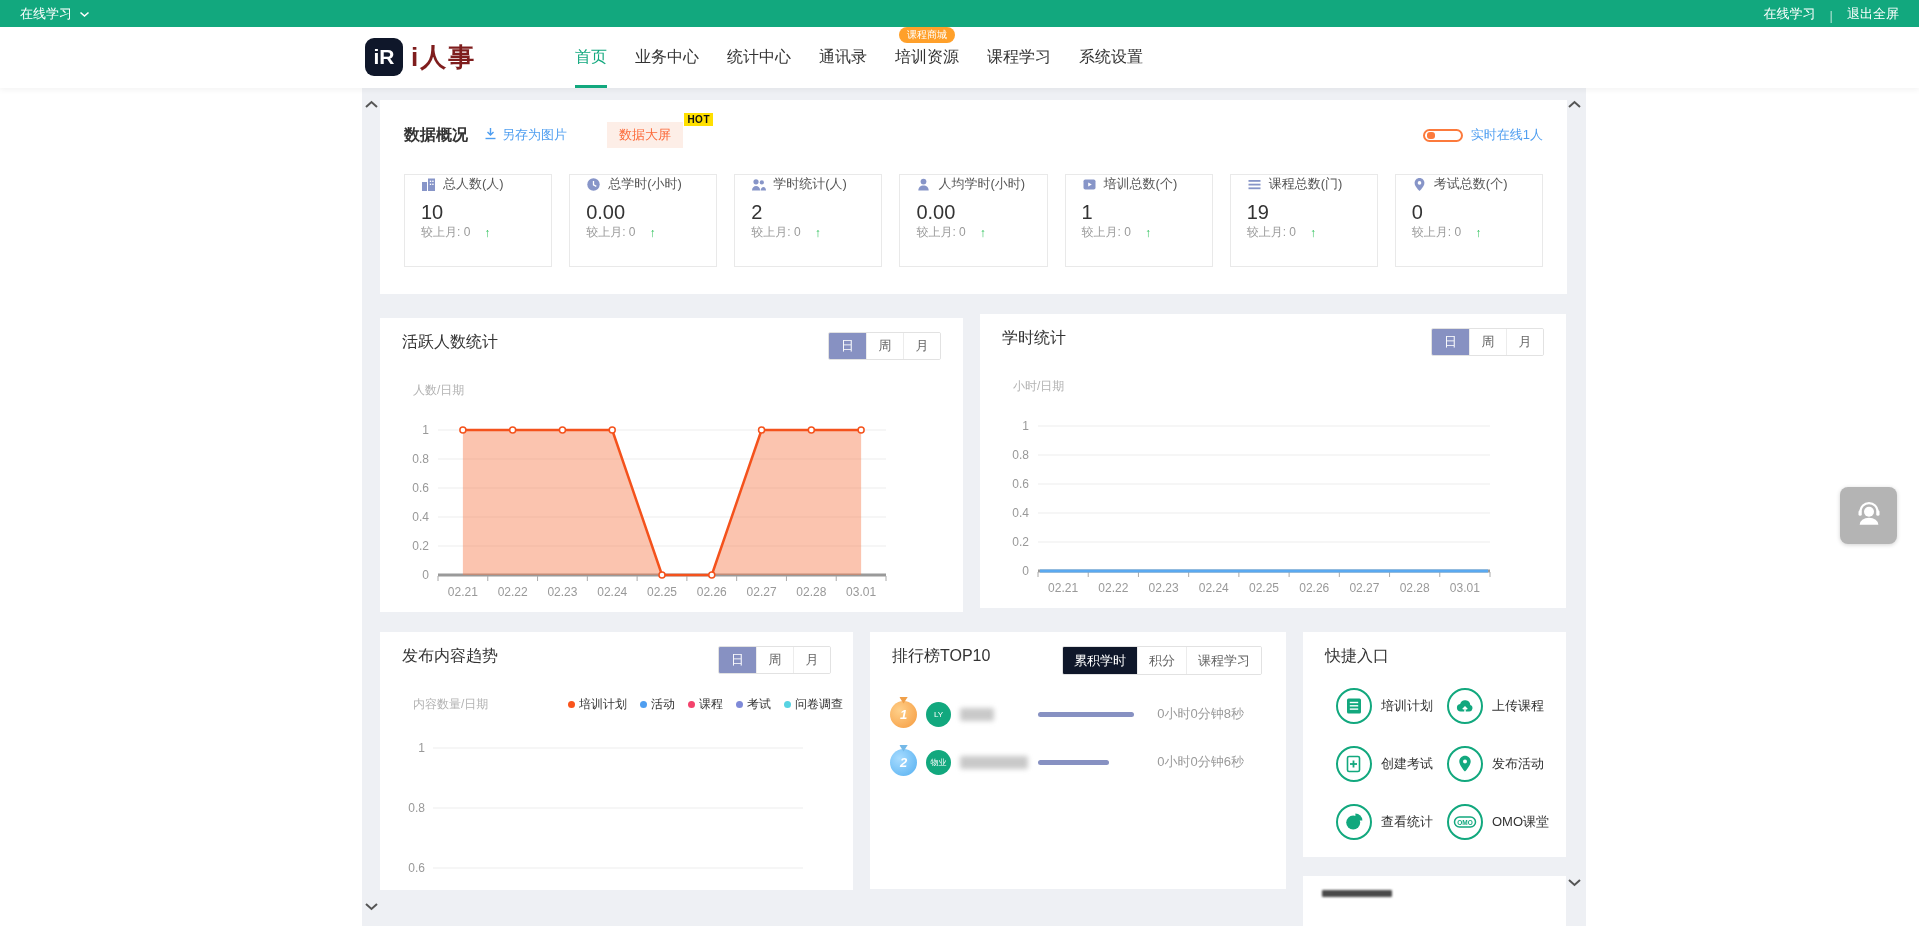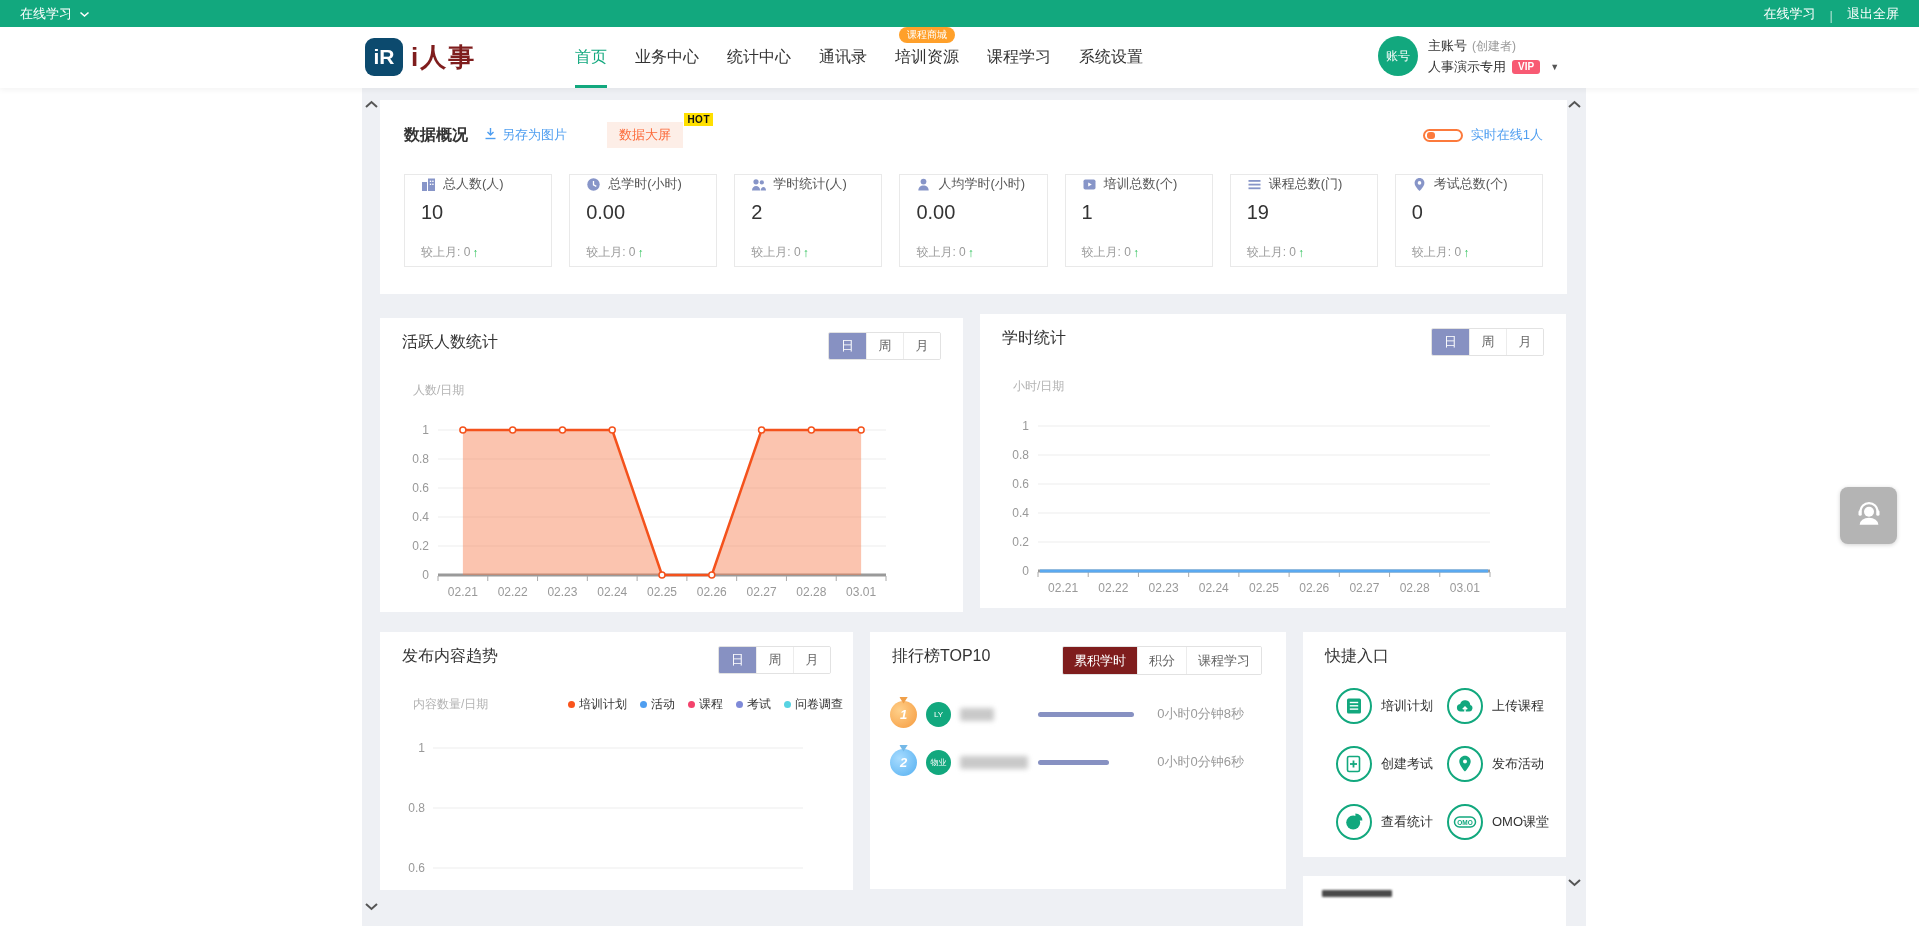--- a/index.html
+++ b/index.html
@@ -9,21 +9,21 @@
   
   .topbar{position:absolute;left:0;top:0;width:1919px;height:27px;background:#12a87e;display:flex;align-items:center;justify-content:space-between;padding:0 20px;color:#fff;z-index:20}
   .tb-left{display:flex;align-items:center;gap:7px;cursor:pointer}
   .tb-right{display:flex;align-items:flex-end}
   .tb-link{color:#fff;cursor:pointer}
   .tb-divider{margin:0 14px;opacity:.65}
 
   
   .header{position:absolute;left:0;top:27px;width:1919px;height:61px;background:#fff;box-shadow:0 2px 6px rgba(0,0,0,.05);z-index:10}
   .logo{position:absolute;left:365px;top:11px;display:flex;align-items:center;gap:8px;cursor:pointer}
-  .logo-badge{width:38px;height:38px;background:#0c4a6e;border-radius:9px;color:#fff;font-weight:bold;font-size:21px;display:flex;align-items:center;justify-content:center}
+  .logo-badge{width:38px;height:38px;background:#0f172a;border-radius:9px;color:#fff;font-weight:bold;font-size:21px;display:flex;align-items:center;justify-content:center}
   .logo-text{color:#7f1d1d;font-size:26px;font-weight:bold;letter-spacing:2px}
   .nav{position:absolute;left:575px;top:0;height:61px;display:flex;align-items:center;gap:28px}
   .nav-item{position:relative;height:61px;display:flex;align-items:center;font-size:16px;color:#333;cursor:pointer;white-space:nowrap}
   .nav-item.active{color:#12a87e}
   .nav-item.active::after{content:'';position:absolute;left:0;right:0;bottom:0;height:3px;background:#12a87e}
   .nav-badge{position:absolute;top:0;left:50%;transform:translateX(-50%);background:#ffa02a;color:#fff;font-size:10px;line-height:1;padding:3px 8px;border-radius:9px;white-space:nowrap}
   .account{position:absolute;left:1378px;top:9px;display:flex;align-items:center;gap:10px;cursor:pointer}
   .avatar{width:40px;height:40px;border-radius:50%;background:#12a87e;color:#fff;font-size:12px;display:flex;align-items:center;justify-content:center;flex:none}
   .acc-line1{font-size:13px;color:#333}
   .acc-role{font-size:12px;color:#9a9a9a;margin-left:5px}
@@ -45,42 +45,42 @@
   .screen-badge{margin-left:40px;background:#fdeee7;color:#fc6a3a;padding:4px 12px;position:relative;cursor:pointer}
   .hot{position:absolute;right:-30px;top:-9px;background:#ffe000;color:#111;font-weight:bold;font-size:10px;padding:1px 3px;letter-spacing:.5px}
   .online{margin-left:auto;display:flex;align-items:center;gap:8px;color:#4f9ef0;cursor:pointer}
   .battery{width:40px;height:13px;border:2px solid #fc7a3c;border-radius:7px;position:relative}
   .battery::before{content:'';position:absolute;left:2px;top:1px;bottom:1px;width:8px;background:#fc7a3c;border-radius:3px}
   .cards{display:flex;gap:17px;margin-top:26px}
   .card{flex:1;border:1px solid #e9e9e9;height:93px;padding:0 16px}
   .card-top{display:flex;align-items:center;gap:7px;font-size:13px;color:#555}
   .cicon{line-height:0}
   .card-value{font-size:20px;color:#333;margin-top:8px}
-  .card-sub{font-size:12px;color:#9a9a9a;margin-top:20px;display:flex;align-items:center;gap:2px}
+  .card-sub{font-size:12px;color:#9a9a9a;margin-top:0;display:flex;align-items:center;gap:14px}
   .up{color:#2fc25b;font-weight:bold;font-size:12px}
 
   
   #chartL{left:18px;top:230px;width:583px;height:294px}
   #chartR{left:618px;top:226px;width:586px;height:294px}
   #trend{left:18px;top:544px;width:473px;height:258px;overflow:hidden}
   .toggles{position:absolute;right:22px;top:14px;display:flex;border:1px solid #e2e2e2;border-radius:2px;overflow:hidden}
   .tg{width:37px;height:26px;display:flex;align-items:center;justify-content:center;font-size:13px;color:#666;background:#fff;cursor:pointer}
   .tg.on{background:#8791c2;color:#fff}
   .tg+.tg{border-left:1px solid #ececec}
   .ylabel{position:absolute;left:33px;top:64px;font-size:12px;color:#b3b3b3}
   .chart-svg{position:absolute;left:0;top:0}
   .legend{position:absolute;right:10px;top:64px;display:flex;gap:13px;align-items:center;font-size:12px;color:#333}
   .lg{display:flex;align-items:center;gap:4px}
   .dot{width:7px;height:7px;border-radius:50%}
 
   
   #rank{left:508px;top:544px;width:416px;height:257px}
   .rank-tabs{position:absolute;right:24px;top:14px;display:flex;border:1px solid #e2e2e2;border-radius:2px;overflow:hidden}
   .rtab{padding:0 11px;height:27px;line-height:27px;font-size:13px;color:#666;background:#fff;cursor:pointer;white-space:nowrap}
-  .rtab.on{background:#7f1d1d;color:#fff}
+  .rtab.on{background:#0f172a;color:#fff}
   .rtab+.rtab{border-left:1px solid #ececec}
   .rank-rows{position:absolute;left:20px;top:58px;right:14px}
   .rrow{display:flex;align-items:center;height:48px;gap:9px}
   .medal{width:27px;height:27px;border-radius:50%;color:#fff;font-size:13px;font-weight:bold;font-style:italic;display:flex;align-items:center;justify-content:center;position:relative;flex:none}
   .medal::before{content:'';position:absolute;top:-4px;left:50%;transform:translateX(-50%);width:9px;height:7px;clip-path:polygon(0 0,100% 0,50% 100%)}
   .m1{background:radial-gradient(circle at 35% 35%,#ffd08a,#f59a3e)}.m1::before{background:#f0a04a}
   .m2{background:radial-gradient(circle at 35% 35%,#a8dcff,#53aff0)}.m2::before{background:#74b9e8}
   .mini-avatar{width:25px;height:25px;border-radius:50%;background:#12a87e;color:#fff;font-size:8px;display:flex;align-items:center;justify-content:center;flex:none}
   .name-slot{width:70px;display:flex;align-items:center}
   .blur-name{height:13px;background:#c9c9c9;border-radius:2px;filter:blur(2.5px)}
@@ -142,33 +142,20 @@
         <span>培训资源</span>
         <span class="nav-badge">课程商城</span>
       </div>
       <div class="nav-item">
         <span>课程学习</span>
       </div>
       <div class="nav-item">
         <span>系统设置</span>
       </div>
     </div>
-  <div class="account">
-    <div class="avatar">账号</div>
-    <div>
-      <div class="acc-line1">
-        <span>主账号</span><span class="acc-role">(创建者)</span>
-      </div>
-      <div class="acc-line2">
-        <span>人事演示专用</span>
-        <span class="vip">VIP</span>
-        <span class="acc-caret">▼</span>
-      </div>
-    </div>
-  </div>
 </div>
 
 <div class="content">
 
   <span class="scroll-arrow" style="left:2px;top:12px"><svg width="15" height="9" viewBox="0 0 15 9">
         <polyline points="2,7 7.5,2 13,7" fill="none" stroke="#555" stroke-width="2"></polyline>
       </svg></span>
   <span class="scroll-arrow" style="left:2px;top:814px"><svg width="15" height="9" viewBox="0 0 15 9">
         <polyline points="2,2 7.5,7 13,2" fill="none" stroke="#555" stroke-width="2"></polyline>
       </svg></span>

